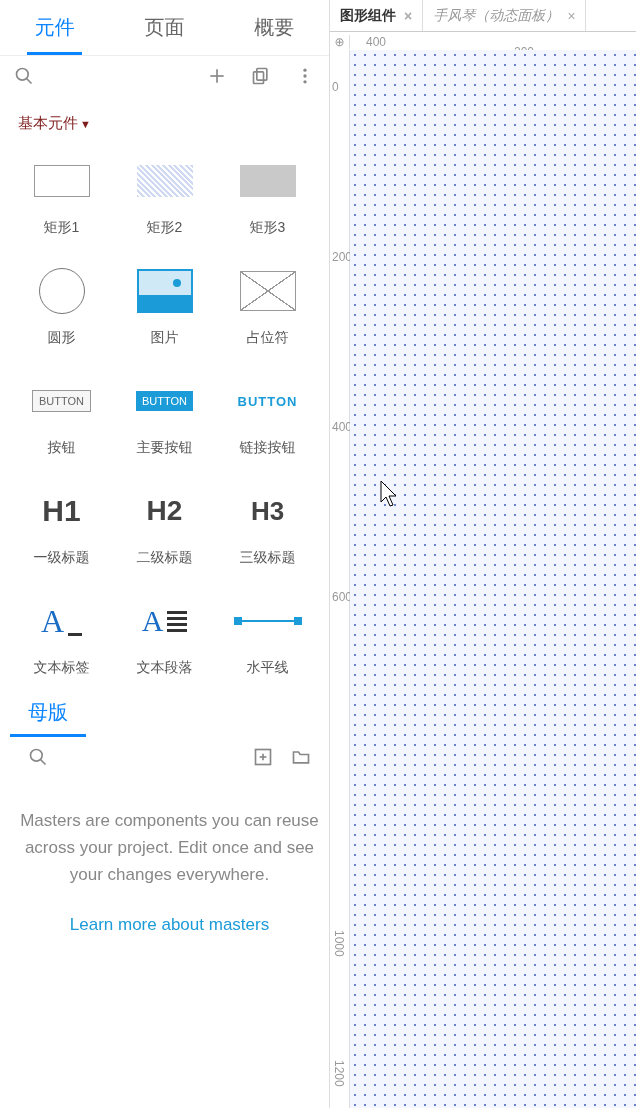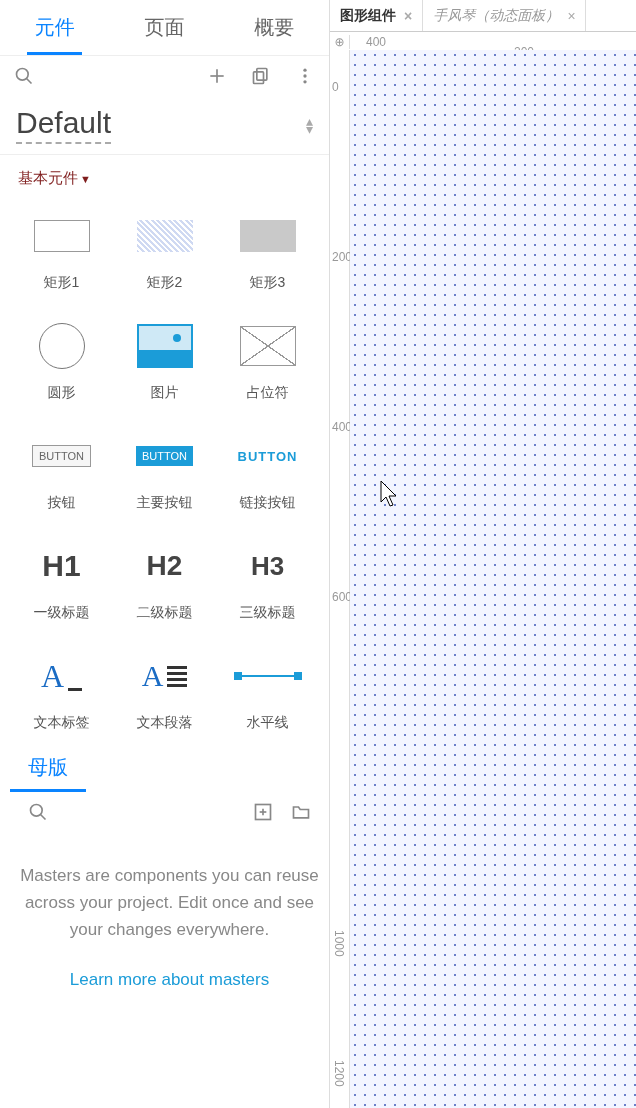--- a/index.html
+++ b/index.html
@@ -113,24 +113,20 @@
     </span>
     <span class="more-icon">
       <svg viewBox="0 0 24 24" fill="#888">
           <circle cx="12" cy="5" r="2"></circle>
           <circle cx="12" cy="12" r="2"></circle>
           <circle cx="12" cy="19" r="2"></circle>
         </svg>
     </span>
   </div>
 
-  <div class="default-row">
-    <span class="default-label">Default</span>
-    <span class="default-arrows">▴<br>▾</span>
-  </div>
 
   <div class="section-title">
     <span>基本元件</span><span class="caret">▼</span>
   </div>
 
   <div class="widget-grid">
     <div class="widget">
         <div class="widget-preview">
           <div class="rect1"></div>
         </div>

